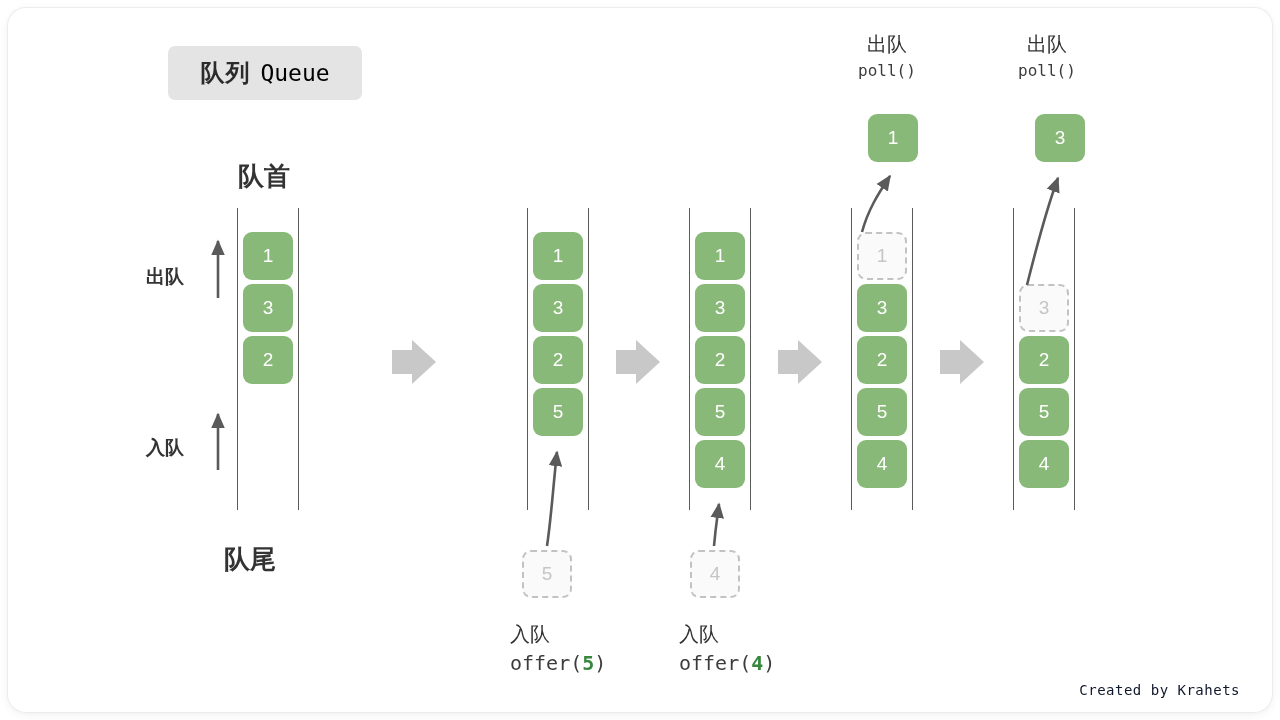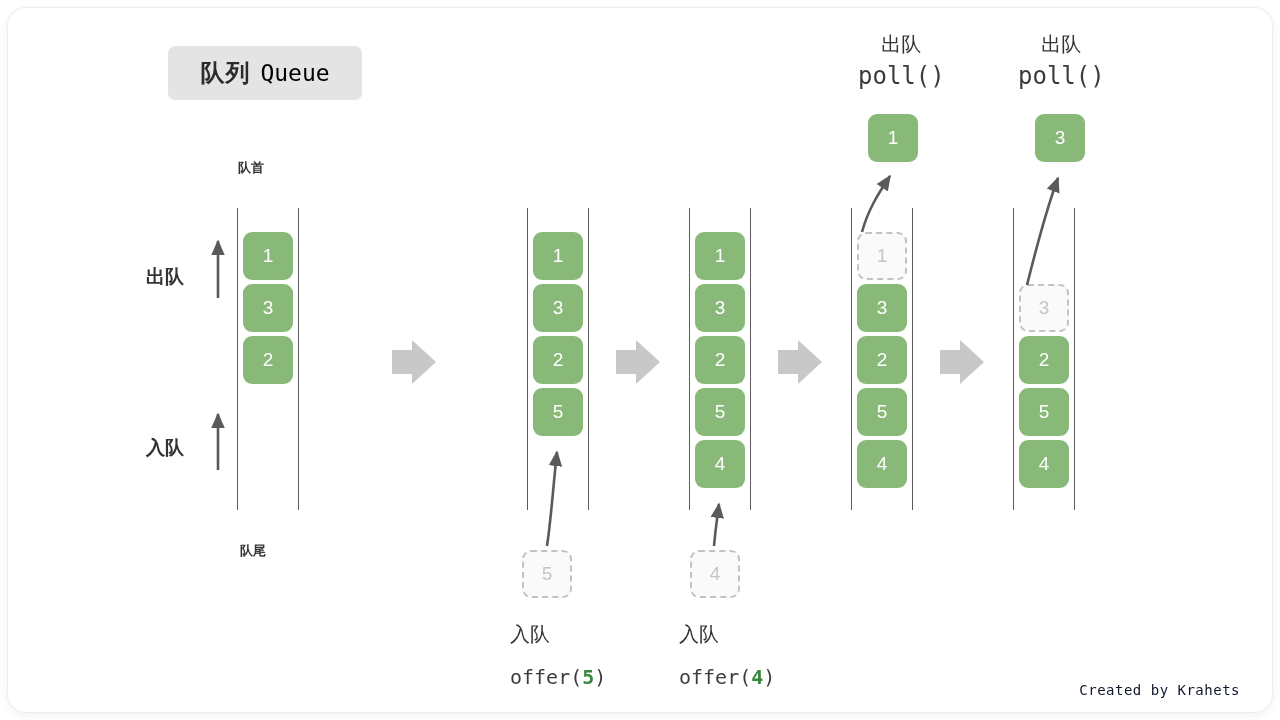--- a/index.html
+++ b/index.html
@@ -21,21 +21,21 @@
     position:absolute;left:168px;top:46px;width:194px;height:54px;
     background:#e4e4e4;border-radius:7px;
     display:flex;align-items:center;justify-content:center;gap:10px;
   }
   .title-cn{font-size:24px;font-weight:700;color:#2b2b2b;letter-spacing:1px;}
   .title-en{font-family:"DejaVu Sans Mono","Liberation Mono",monospace;
             font-size:23px;color:#000000;}
 
   
   .hdr-label{
-    position:absolute;font-size:13px;font-weight:700;color:#333;
+    position:absolute;font-size:26px;font-weight:700;color:#333;
     white-space:nowrap;
   }
   .side-label{
     position:absolute;font-size:19px;font-weight:700;color:#333;
     white-space:nowrap;
   }
 
   
   .col{position:absolute;top:208px;width:62px;height:302px;}
   .rail{position:absolute;top:0;width:1px;height:302px;background:#5a5a5a;}
@@ -68,29 +68,29 @@
     font-size:19px;color:#c6c6c6;
   }
 
   
   .op{
     position:absolute;text-align:left;white-space:nowrap;line-height:1.45;
   }
   .op .op-cn{font-size:20px;color:#333;display:block;}
   .op .op-code{
     font-family:"DejaVu Sans Mono","Liberation Mono",monospace;
-    font-size:20px;color:#3c3c3c;display:block;margin-top:14px;
+    font-size:20px;color:#3c3c3c;display:block;
   }
   .op .arg{color:#38873e;font-weight:700;}
 
   .op-top{position:absolute;text-align:center;white-space:nowrap;line-height:1.45;}
   .op-top .op-cn{font-size:20px;color:#333;display:block;}
   .op-top .op-code{
     font-family:"DejaVu Sans Mono","Liberation Mono",monospace;
-    font-size:24px;color:#3c3c3c;display:block;
+    font-size:16px;color:#3c3c3c;display:block;
   }
 
   
   .watermark{
     position:absolute;right:40px;bottom:22px;
     font-family:"DejaVu Sans Mono","Liberation Mono",monospace;
     font-size:14px;color:#0f172a;letter-spacing:.5px;
   }
 
   svg.overlay{position:absolute;left:0;top:0;width:1280px;height:720px;
@@ -101,21 +101,21 @@
 
 <div id="stage">
   <div class="card"></div>
 
   <div class="title-badge">
     <span class="title-cn">队列</span>
     <span class="title-en">Queue</span>
   </div>
 
   <div class="hdr-label" style="left:238px;top:159px;">队首</div>
-  <div class="hdr-label" style="left:240px;top:542px;">队尾</div>
+  <div class="hdr-label" style="left:224px;top:542px;">队尾</div>
 
   <div class="side-label" style="left:146px;top:264px;">出队</div>
   <div class="side-label" style="left:146px;top:435px;">入队</div>
 
   <div class="col" style="left:237px;">
     <div class="rail l"></div>
     <div class="rail r"></div>
     <div class="slot" style="top:24px;">
       <div class="cell filled">1</div>
     </div>

